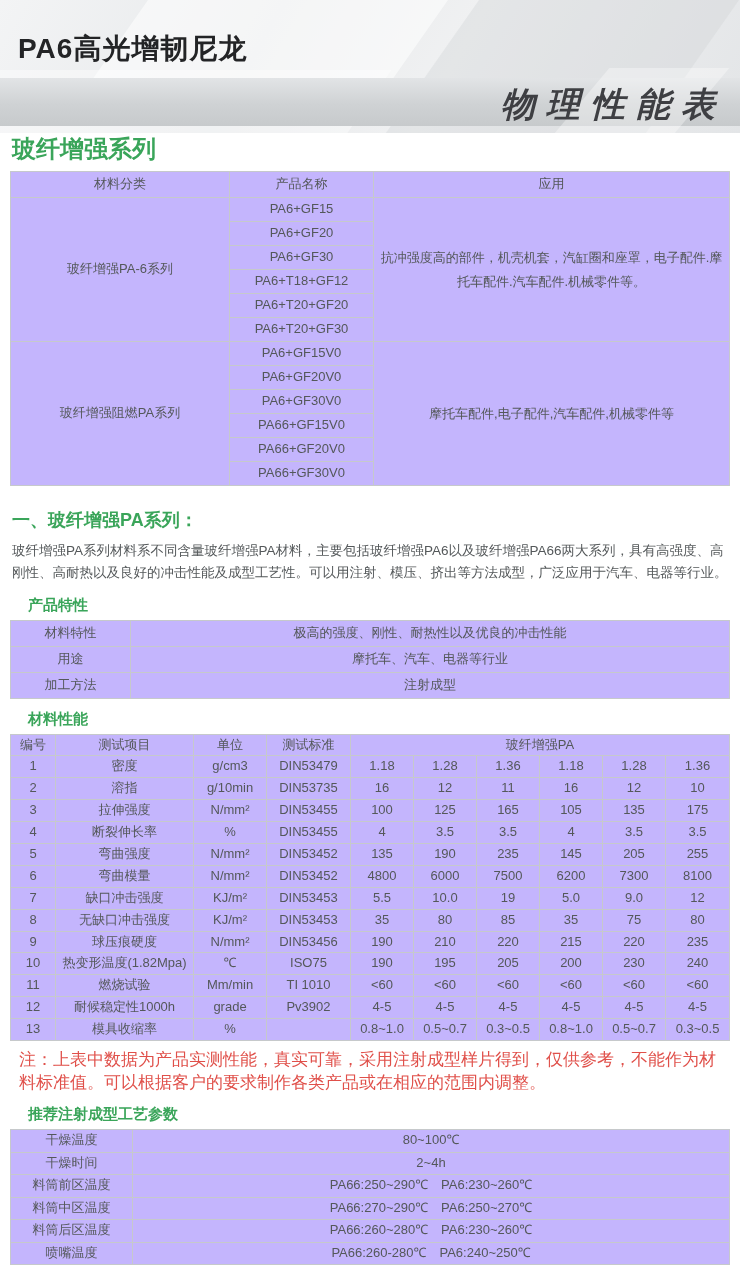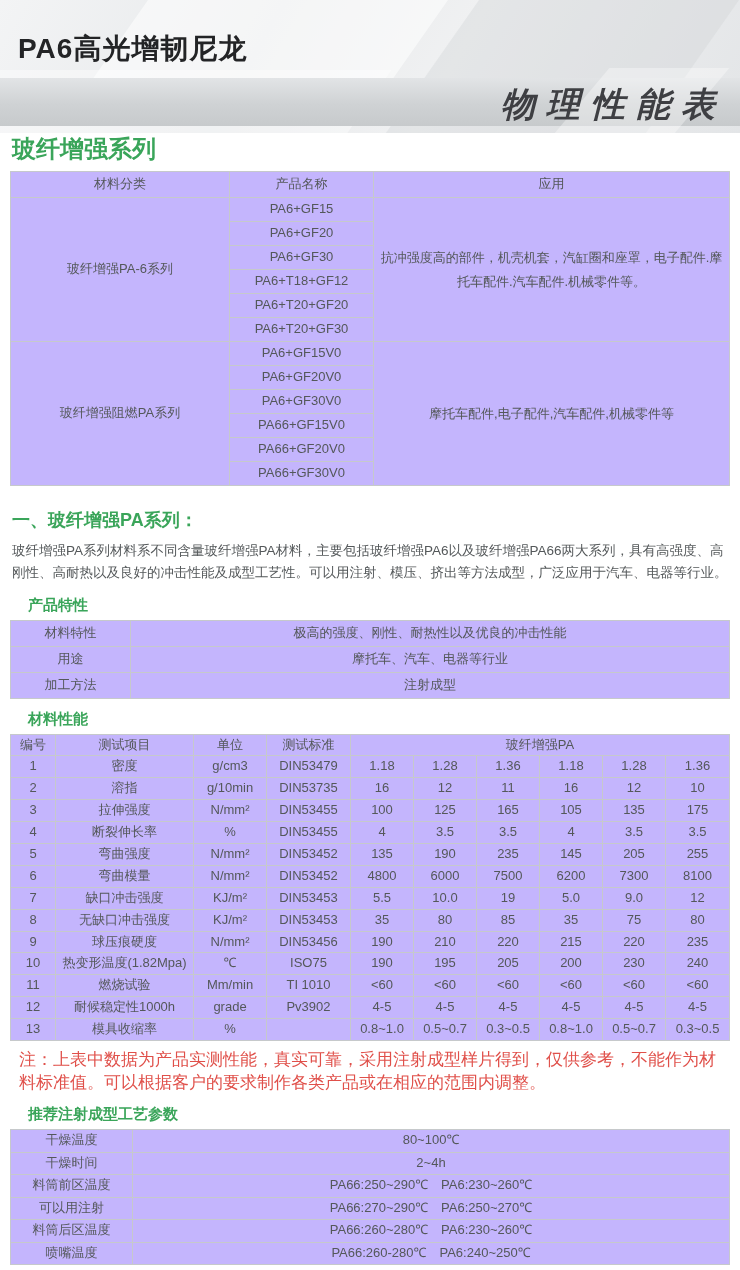--- a/index.html
+++ b/index.html
@@ -339,21 +339,21 @@
           </tr>
           <tr>
             <td>干燥时间</td>
             <td>2~4h</td>
           </tr>
           <tr>
             <td>料筒前区温度</td>
             <td>PA66:250~290℃　PA6:230~260℃</td>
           </tr>
           <tr>
-            <td>可以用注射</td>
+            <td>料筒中区温度</td>
             <td>PA66:270~290℃　PA6:250~270℃</td>
           </tr>
           <tr>
             <td>料筒后区温度</td>
             <td>PA66:260~280℃　PA6:230~260℃</td>
           </tr>
           <tr>
             <td>喷嘴温度</td>
             <td>PA66:260-280℃　PA6:240~250℃</td>
           </tr>

